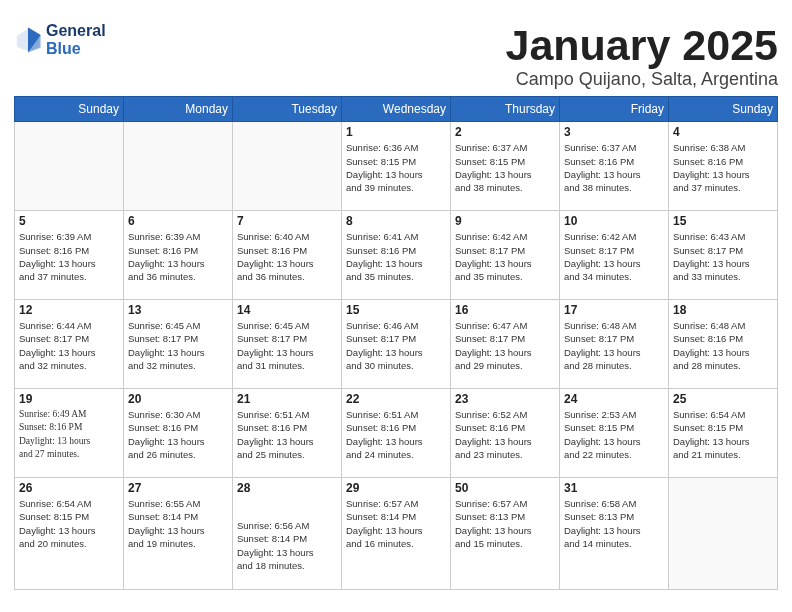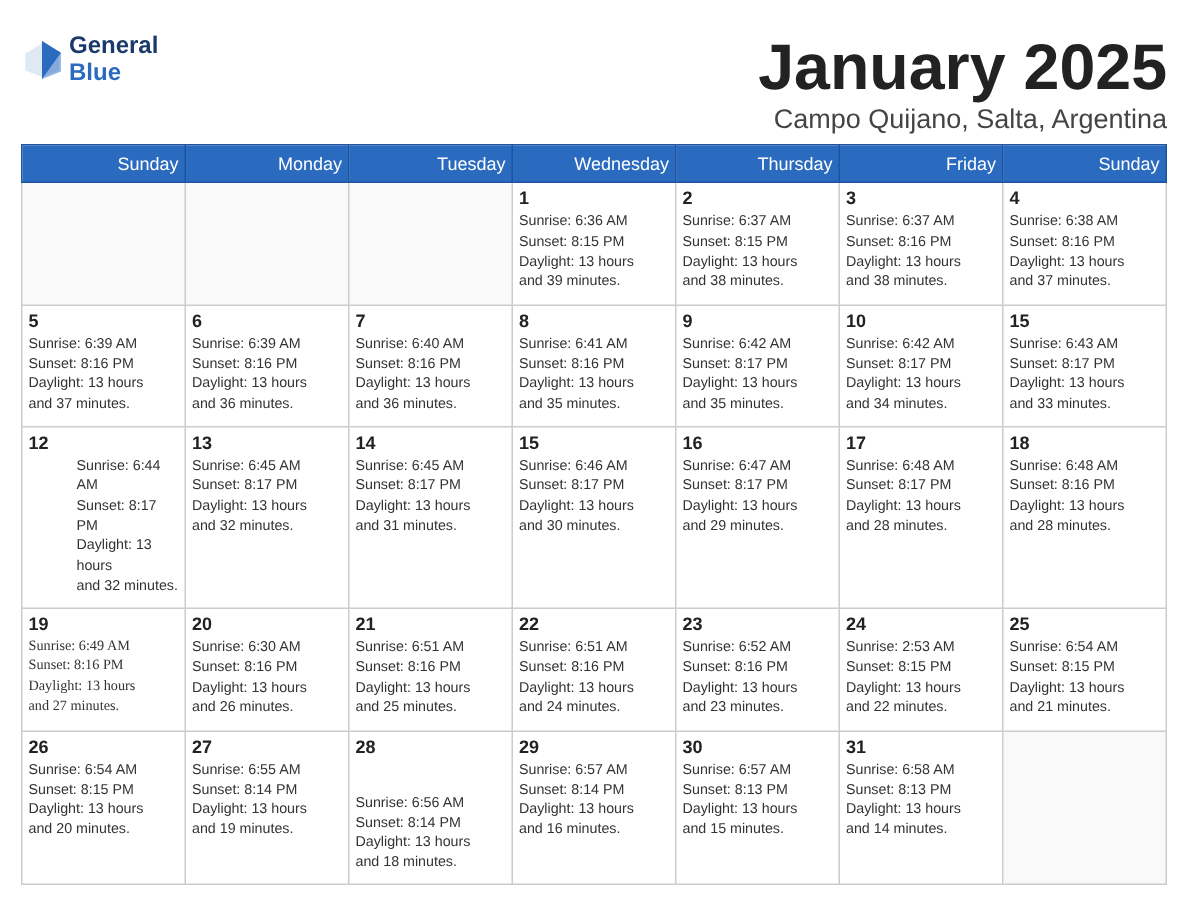--- a/index.html
+++ b/index.html
@@ -199,21 +199,21 @@
             <div class="day-number">15</div>
             <div class="day-info" style="white-space: pre-line;">Sunrise: 6:43 AM
 Sunset: 8:17 PM
 Daylight: 13 hours
 and 33 minutes.</div>
           </td>
         </tr>
         <tr>
           <td>
             <div class="day-number">12</div>
-            <div class="day-info" style="white-space: pre-line; margin-left: 32px;">Sunrise: 6:44 AM
+            <div class="day-info" style="white-space: pre-line;">Sunrise: 6:44 AM
 Sunset: 8:17 PM
 Daylight: 13 hours
 and 32 minutes.</div>
           </td>
           <td>
             <div class="day-number">13</div>
             <div class="day-info" style="white-space: pre-line;">Sunrise: 6:45 AM
 Sunset: 8:17 PM
 Daylight: 13 hours
 and 32 minutes.</div>
@@ -328,21 +328,21 @@
 and 18 minutes.</div>
           </td>
           <td>
             <div class="day-number">29</div>
             <div class="day-info" style="white-space: pre-line;">Sunrise: 6:57 AM
 Sunset: 8:14 PM
 Daylight: 13 hours
 and 16 minutes.</div>
           </td>
           <td>
-            <div class="day-number">30</div>
+            <div class="day-number">50</div>
             <div class="day-info" style="white-space: pre-line;">Sunrise: 6:57 AM
 Sunset: 8:13 PM
 Daylight: 13 hours
 and 15 minutes.</div>
           </td>
           <td>
             <div class="day-number">31</div>
             <div class="day-info" style="white-space: pre-line;">Sunrise: 6:58 AM
 Sunset: 8:13 PM
 Daylight: 13 hours

